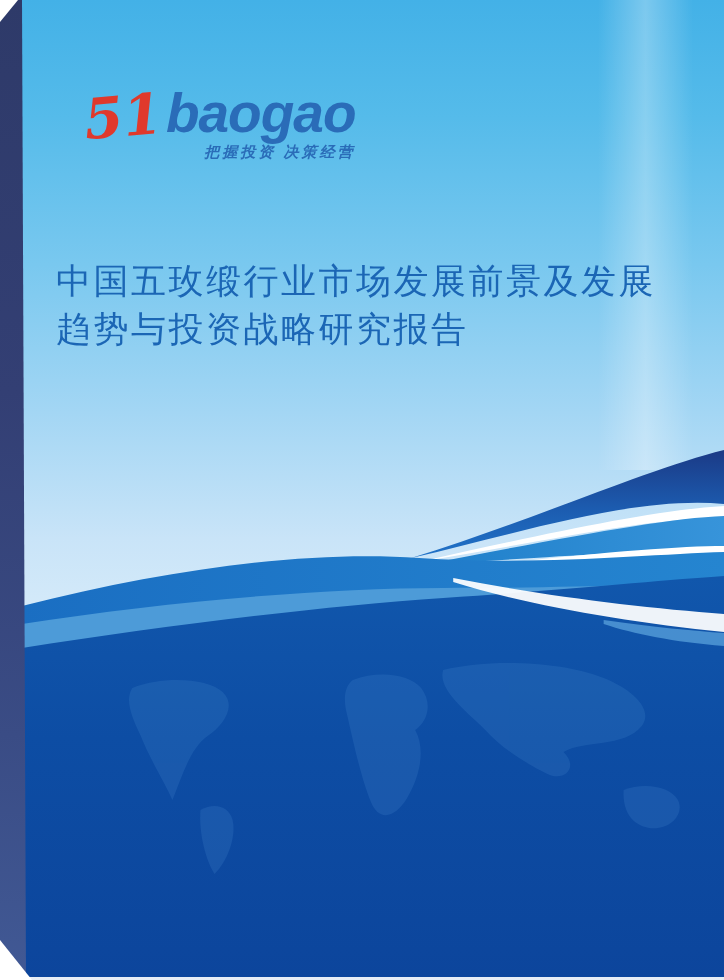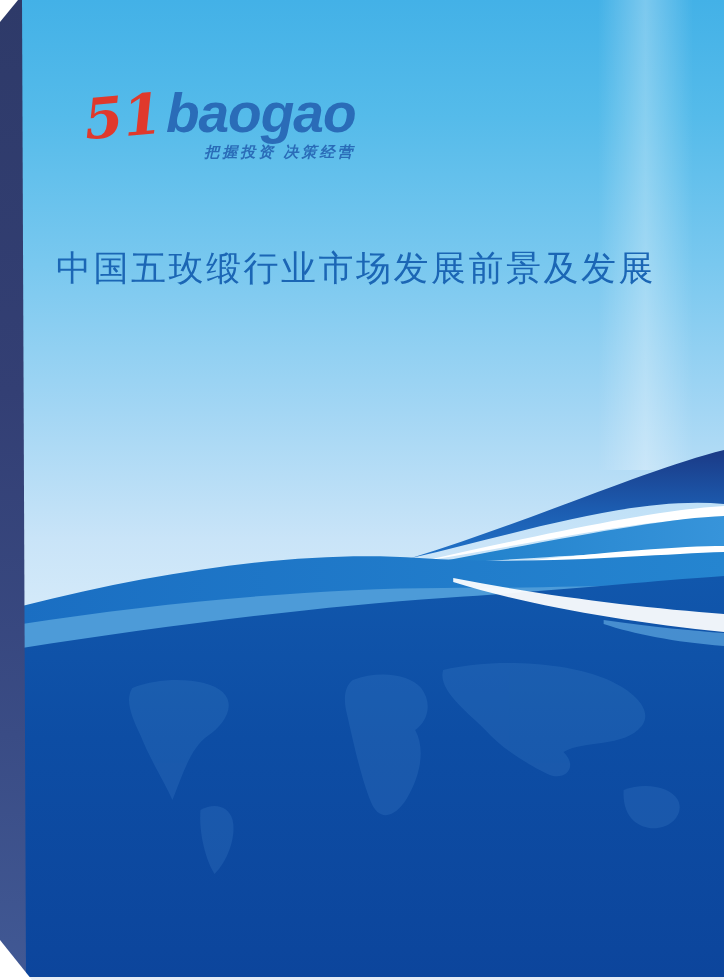--- a/index.html
+++ b/index.html
@@ -64,21 +64,21 @@
     color:#2a6cb8; letter-spacing:-1px;
   }
   .brand-tagline {
     margin-left:62px; margin-top:1px;
     font-style:italic; font-weight:bold;
     font-size:15px; color:#2a6cb8; letter-spacing:3px;text-align:right;
   }
 
   
   .report-title {
-    position:absolute; left:56px; top:244px; width:630px; z-index:3;
+    position:absolute; left:56px; top:257px; width:630px; z-index:3;
     color:#1b66b5;
     font-size:35px; line-height:48px; letter-spacing:2.5px;
     font-weight:500;
   }
   .title-line { display:block; }
 
   
   .waves {
     position:absolute; left:22px; bottom:0; width:702px; height:550px;
     z-index:2; display:block;
@@ -143,20 +143,21 @@
   <div class="brand">
     <div class="brand-row">
       <span class="logo-51">51</span>
       <span class="logo-word">baogao</span>
     </div>
     <div class="brand-tagline">把握投资 决策经营</div>
   </div>
 
   <div class="report-title">
     <span class="title-line">中国五玫缎行业市场发展前景及发展</span>
+    <span class="title-line">趋势与投资战略研究报告</span>
   </div>
 
   <div class="spine"></div>
   <div class="spine-corner-top"></div>
   <div class="spine-corner-bottom"></div>
 
   <div class="bottom-strip"></div>
 
 </div>
 

